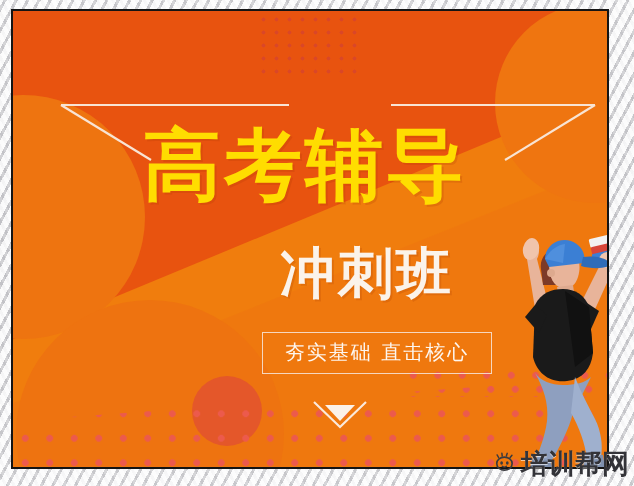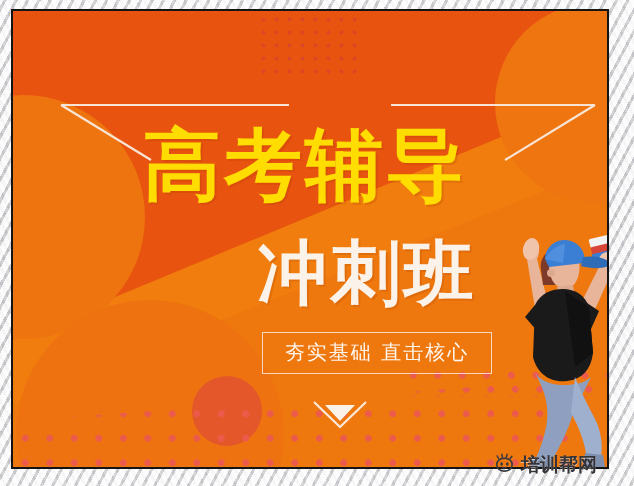--- a/index.html
+++ b/index.html
@@ -105,21 +105,21 @@
     letter-spacing:3px;
     font-family:"DejaVu Sans","Liberation Sans",sans-serif;
     text-shadow:2px 2px 0 rgba(160,50,0,.18);
     white-space:nowrap;
   }
   
   .headline2{
     position:absolute;left:0;top:222px;width:598px;
     text-align:center;
     padding-left:110px;box-sizing:border-box;
-    font-size:70px;line-height:80px;font-weight:bold;
+    font-size:55px;line-height:80px;font-weight:bold;
     color:#fbf3ea;
     letter-spacing:3px;
     font-family:"DejaVu Sans","Liberation Sans",sans-serif;
     text-shadow:2px 2px 0 rgba(150,45,0,.16);
     white-space:nowrap;
   }
 
   
   .sub-wrap{
     position:absolute;left:0;top:321px;width:598px;
@@ -141,23 +141,23 @@
   .chevron{
     position:absolute;left:299px;top:388px;width:56px;height:32px;
   }
 
   
   .person{position:absolute;left:466px;top:196px;width:150px;height:264px;}
 
   
   .watermark{
     position:absolute;left:494px;top:452px;
-    display:flex;align-items:center;gap:5px;
+    display:flex;gap:5px;
     color:#333338;
-    font-size:19px;line-height:24px;font-weight:bold;
+    font-size:27px;line-height:24px;font-weight:bold;
     letter-spacing:0px;
     font-family:"DejaVu Sans","Liberation Sans",sans-serif;
     text-shadow:0 1px 0 rgba(255,255,255,.6);
   }
   .wm-icon{width:22px;height:22px;display:block;}
 </style>
 </head>
 <body>
 
 <div id="stage">

